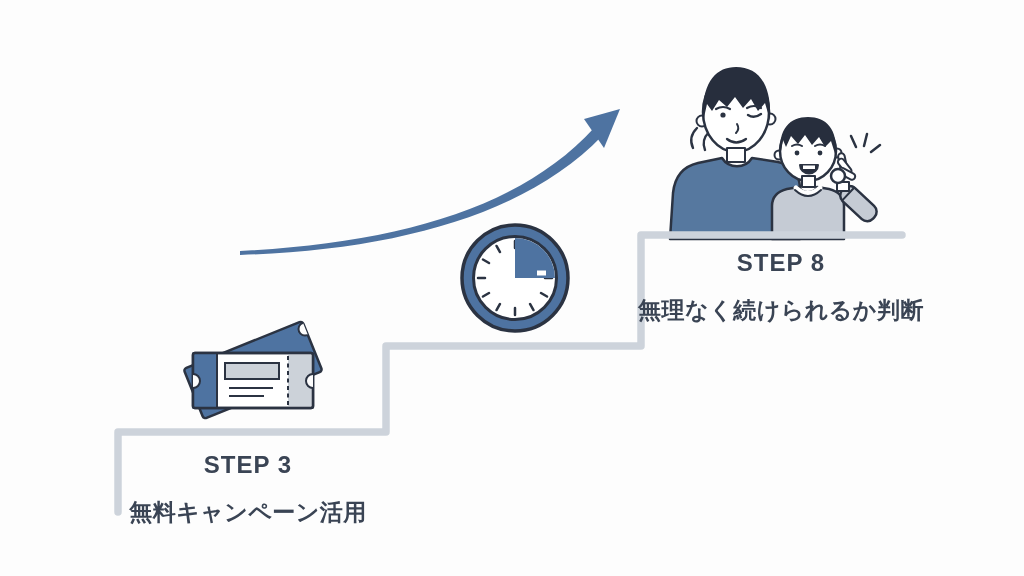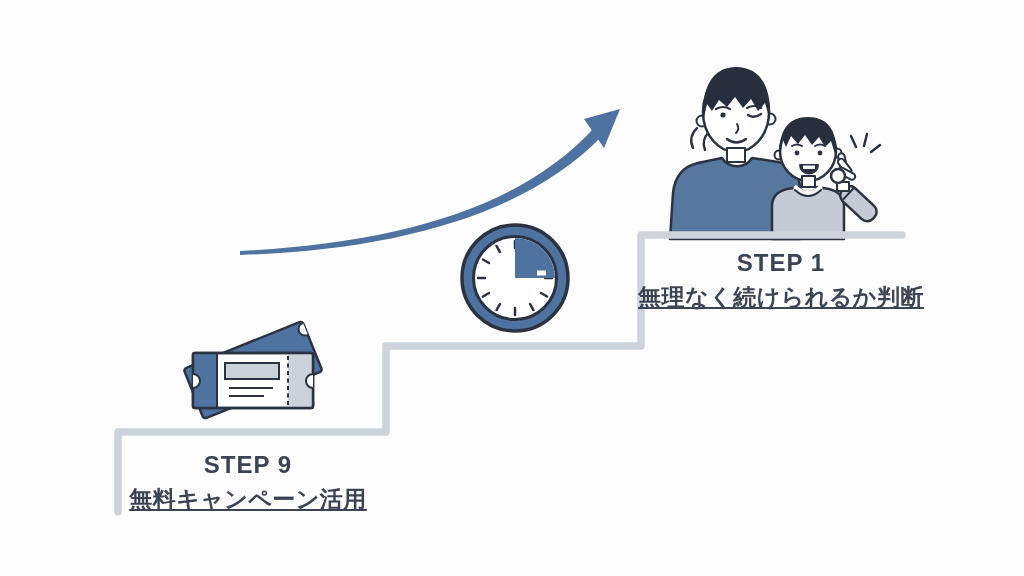--- a/index.html
+++ b/index.html
@@ -8,21 +8,21 @@
     --outline-navy:#2b3342; --hair-navy:#272e3d; --text:#3a4454;
   }
   html,body{margin:0;padding:0;}
   body{background:#e9e9e9;font-family:"Liberation Sans","DejaVu Sans",sans-serif;}
   .canvas{position:relative;width:1024px;height:576px;background:var(--background);overflow:hidden;}
   svg{position:absolute;left:0;top:0;}
   .ink{stroke:var(--outline-navy);}
   .no-fill{fill:none;}
   .step{position:absolute;text-align:center;color:var(--text);font-weight:700;}
   .step-label{font-size:24px;line-height:28px;letter-spacing:1px;}
-  .step-desc{font-size:23px;line-height:28px;letter-spacing:0.5px;margin-top:6px;text-decoration:underline;}
+  .step-desc{font-size:23px;line-height:28px;letter-spacing:0.5px;margin-top:19px;}
   #step-1{left:98px;top:451px;width:300px;}
   #step-2{left:366px;top:364px;width:300px;}
   #step-3{left:626px;top:249px;width:310px;}
 </style>
 </head>
 <body>
 
 <div class="canvas">
   <svg width="1024" height="576" viewBox="0 0 1024 576">
     <defs>
@@ -138,20 +138,20 @@
           <line x1="864" y1="146" x2="867" y2="134"></line>
           <line x1="871" y1="152" x2="880" y2="145"></line>
         </g>
       </g>
     </g>
 
     <path fill="none" stroke="var(--stair-gray)" stroke-width="7.5" stroke-linecap="round" stroke-linejoin="round" d="M 118 512 V 432 H 386 V 346 H 641 V 235 H 902"></path>
   </svg>
 
   <div class="step" id="step-1">
-    <div class="step-label">STEP 9</div>
+    <div class="step-label">STEP 3</div>
     <div class="step-desc">無料キャンペーン活用</div>
   </div>
   <div class="step" id="step-3">
-    <div class="step-label">STEP 1</div>
+    <div class="step-label">STEP 8</div>
     <div class="step-desc">無理なく続けられるか判断</div>
   </div>
 </div>
 
 </body></html>

